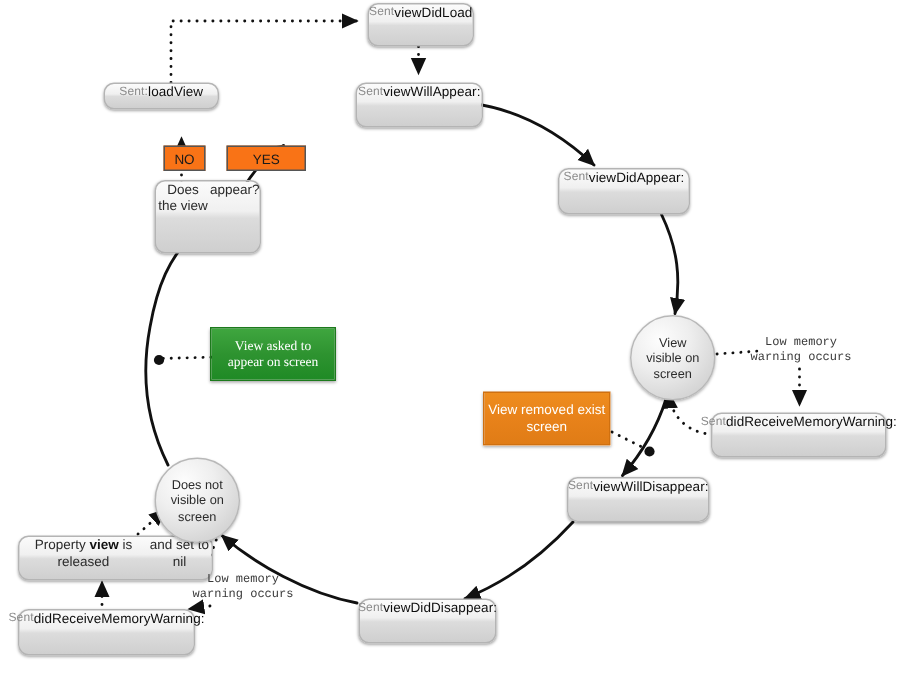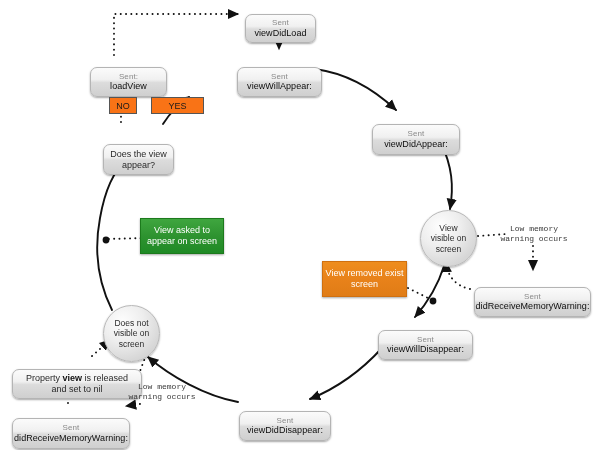--- a/index.html
+++ b/index.html
@@ -28,27 +28,26 @@
 
   
   .node {
     position: absolute;
     box-sizing: border-box;
     border-radius: 7px;
     border: 1px solid #b4b4b4;
     background: linear-gradient(to bottom, #fbfbfb 0%, #f0f0f0 42%, #dcdcdc 52%, #cfcfcf 100%);
     box-shadow: 0 1px 2px rgba(0,0,0,0.35);
     display: flex;
-    flex-direction: column;
+    flex-direction: row;
     justify-content: center;
     text-align: center;
     color: #111111;
     line-height: 1.18;
     z-index: 5;
-    margin-top: 12px;
   }
   .node .sent {
     color: #8a8a8a;
     font-size: 8px;
     font-weight: normal;
     letter-spacing: 0.1px;
   }
   .node .sel {
     color: #0d0d0d;
     font-size: 9px;
@@ -104,20 +103,21 @@
     text-align: center;
     font-size: 9px;
     line-height: 1.25;
     color: #ffffff;
     box-shadow: 0 1px 2px rgba(0,0,0,0.35);
     z-index: 5;
   }
   .tag.green {
     background: linear-gradient(to bottom, #3fa63f 0%, #2e9330 50%, #1f8a25 100%);
     border: 1px solid #1c7a1c;
+    font-family: Liberation Serif, serif;
   }
   .tag.orange {
     background: linear-gradient(to bottom, #ee8d1e 0%, #e8821a 50%, #e07c16 100%);
     border: 1px solid #cf7010;
   }
 
   
   .note {
     position: absolute;
     font-size: 8px;
@@ -189,21 +189,21 @@
 
     <circle cx="106" cy="240" r="3.4" fill="#111"></circle>
     <circle cx="433" cy="301" r="3.4" fill="#111"></circle>
   </svg>
 
   <div class="node" style="left:245px; top:2px; width:71px; height:29px;">
     <span class="sent">Sent</span>
     <span class="sel">viewDidLoad</span>
   </div>
 
-  <div class="node" style="left:90px; top:55px; width:77px; height:30px;">
+  <div class="node" style="left:69px; top:55px; width:77px; height:18px;">
     <span class="sent">Sent:</span>
     <span class="sel">loadView</span>
   </div>
 
   <div class="node" style="left:237px; top:55px; width:85px; height:30px;">
     <span class="sent">Sent</span>
     <span class="sel">viewWillAppear:</span>
   </div>
 
   <div class="node" style="left:372px; top:112px; width:88px; height:31px;">
@@ -224,21 +224,21 @@
   <div class="node" style="left:474px; top:275px; width:117px; height:30px;">
     <span class="sent">Sent</span>
     <span class="sel">didReceiveMemoryWarning:</span>
   </div>
 
   <div class="node" style="left:12px; top:406px; width:118px; height:31px;">
     <span class="sent">Sent</span>
     <span class="sel">didReceiveMemoryWarning:</span>
   </div>
 
-  <div class="node" style="left:103px; top:132px; width:71px; height:31px;">
+  <div class="node" style="left:103px; top:120px; width:71px; height:49px;">
     <span class="plain">Does the view</span>
     <span class="plain">appear?</span>
   </div>
 
   <div class="node" style="left:12px; top:357px; width:130px; height:30px;">
     <span class="plain"><span>Property </span><b>view</b><span> is released</span></span>
     <span class="plain">and set to nil</span>
   </div>
 
   <div class="circle" style="left:420px; top:210px; width:57px; height:57px;">

